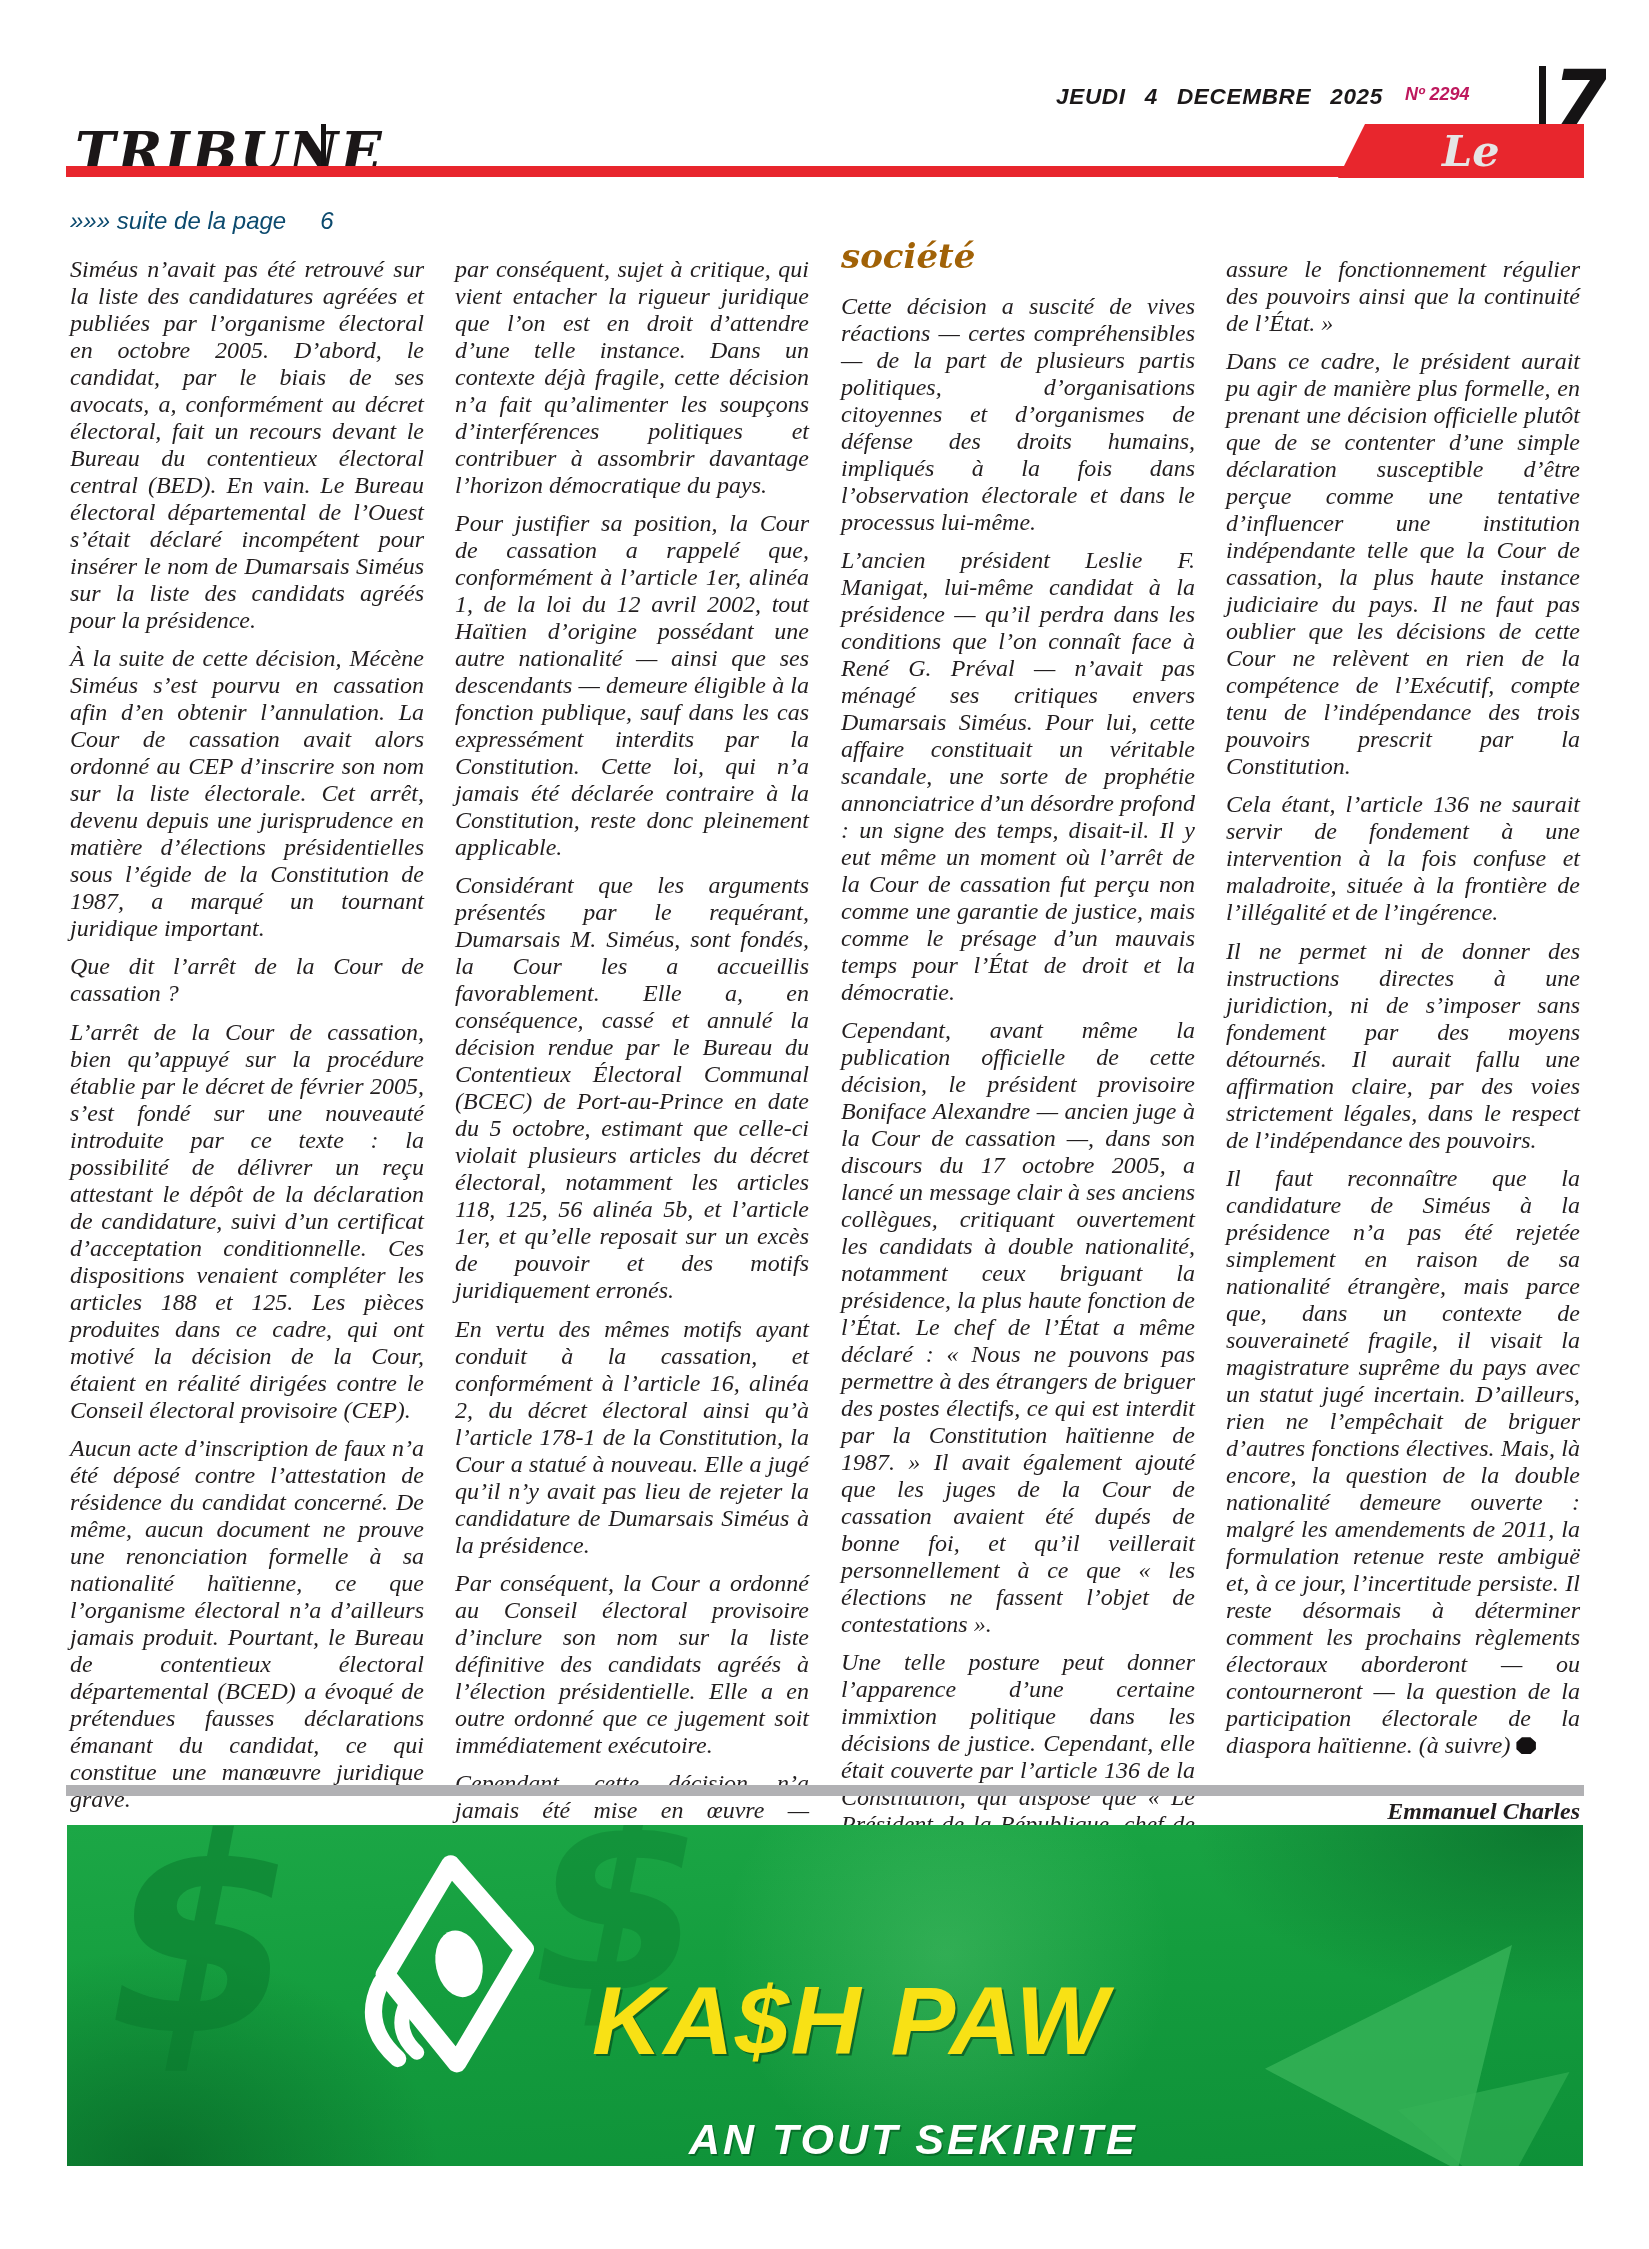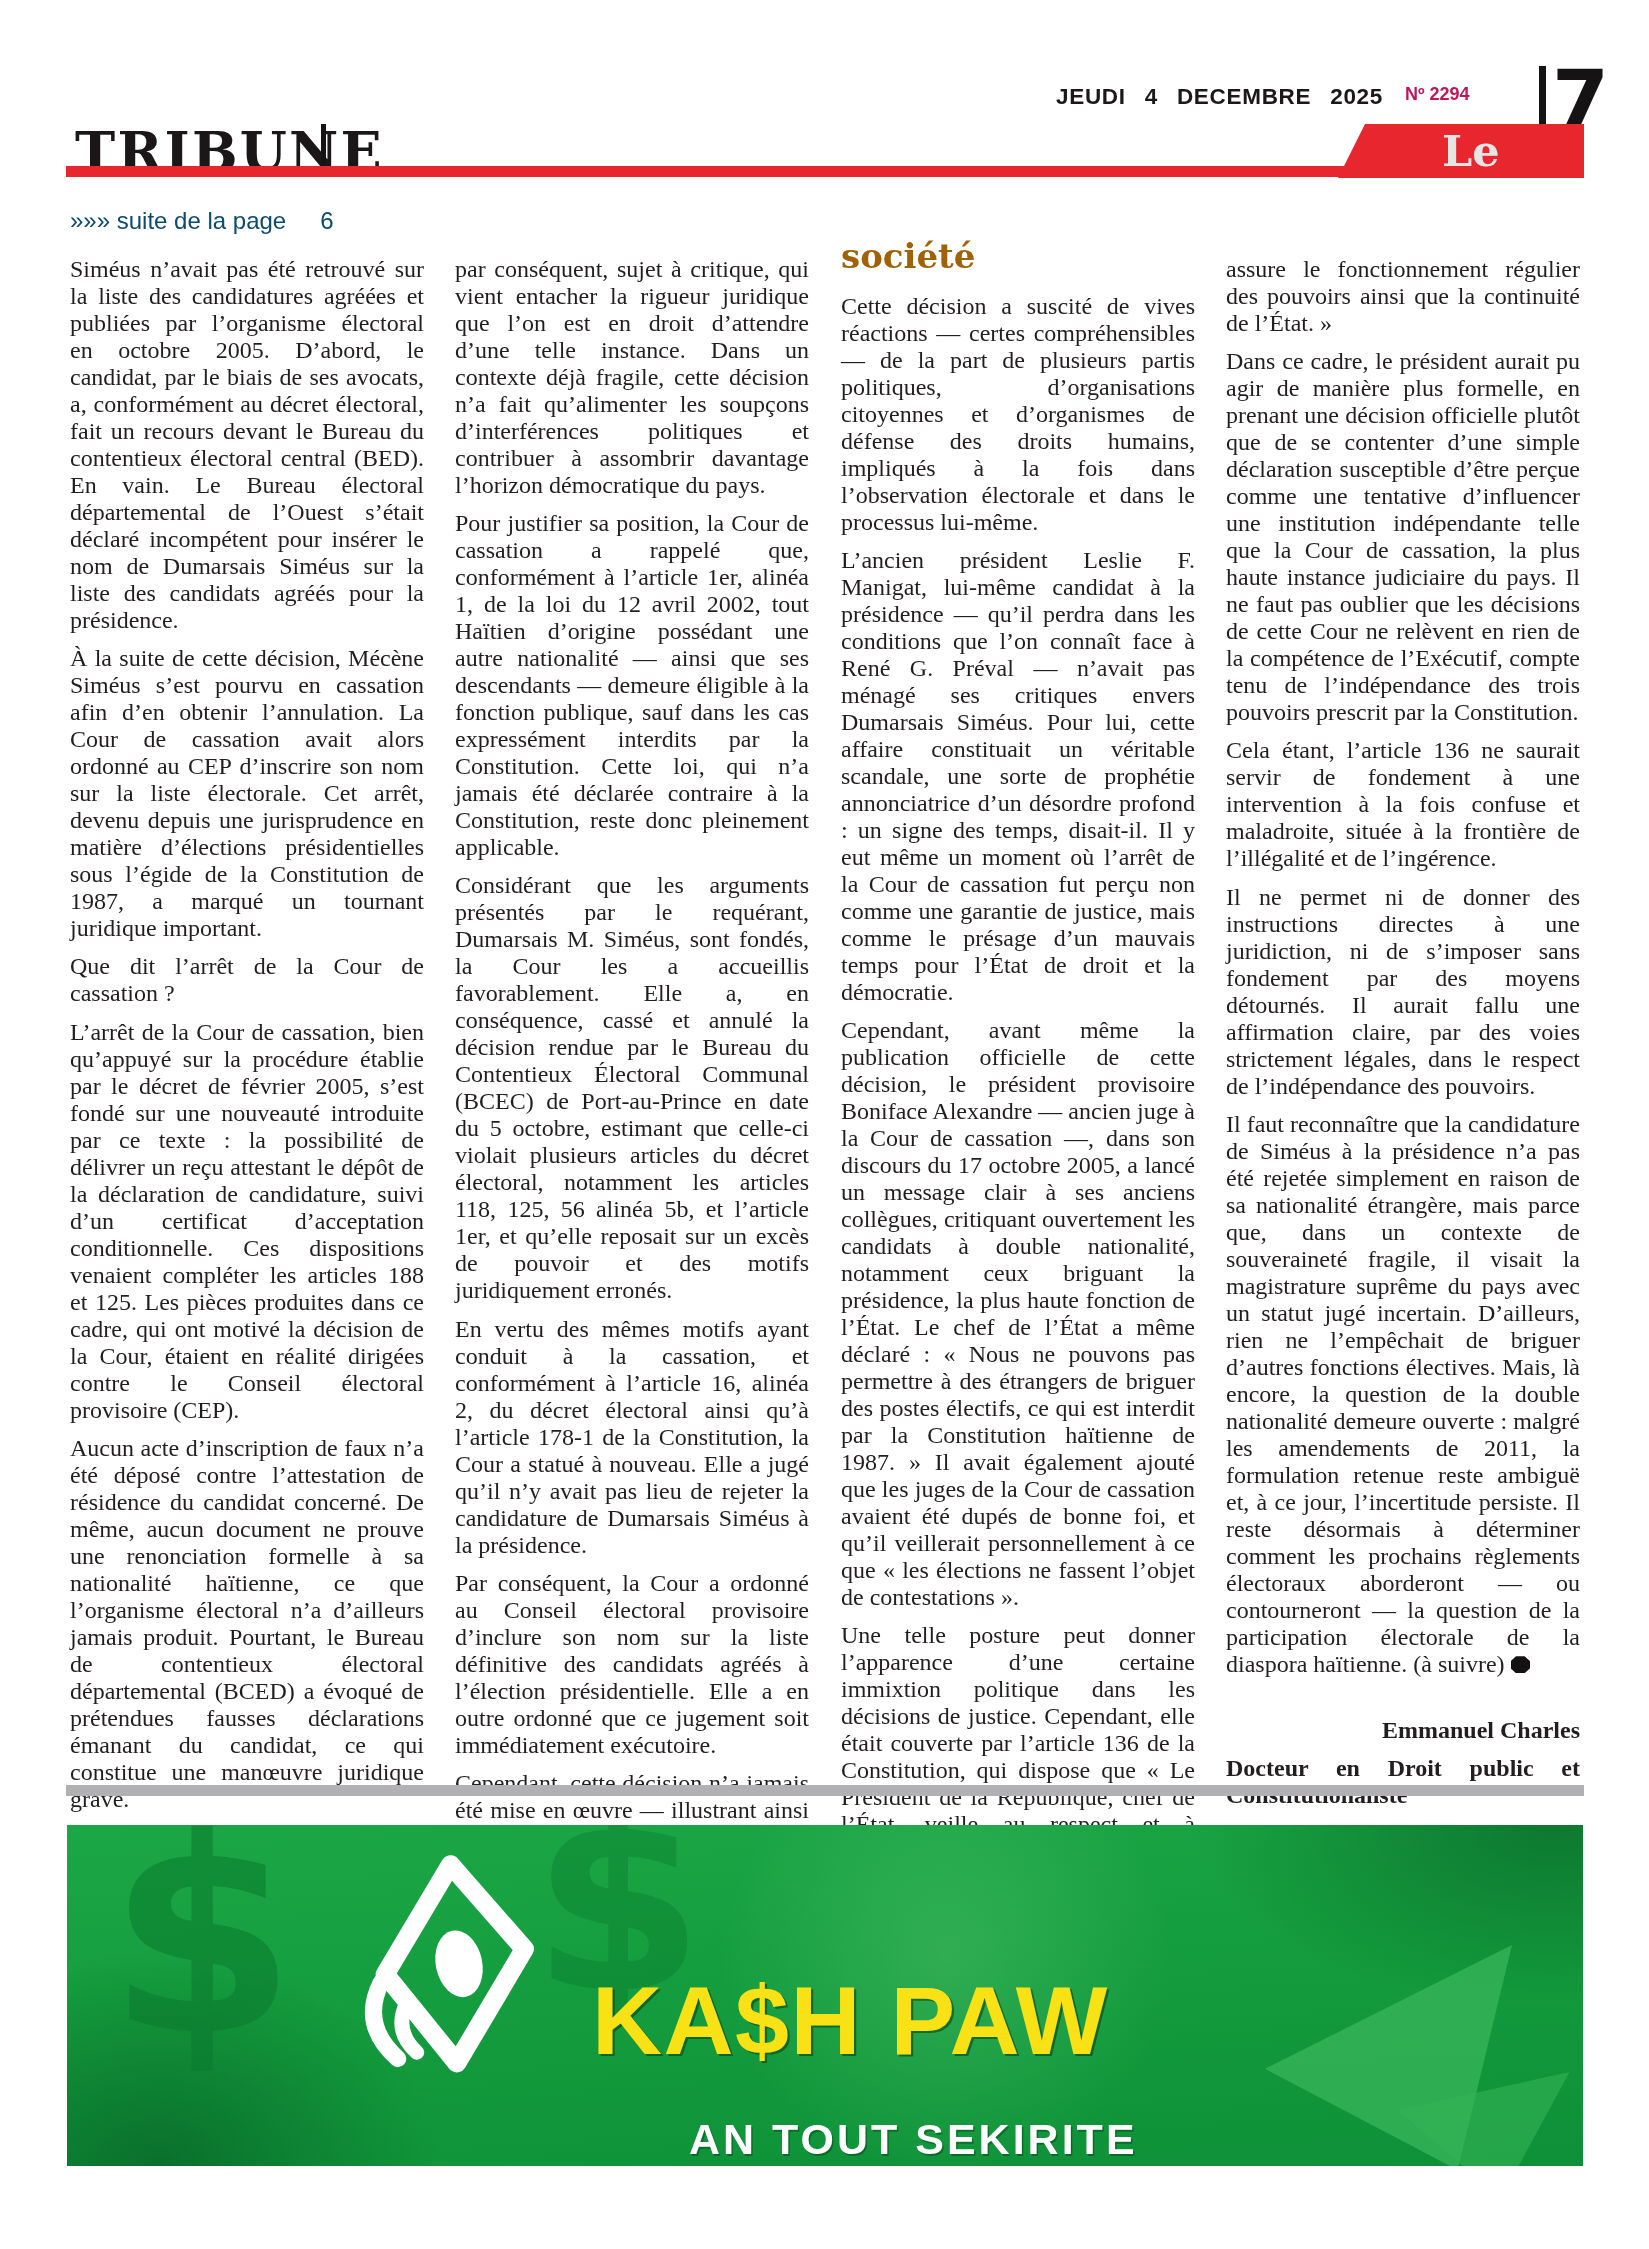--- a/index.html
+++ b/index.html
@@ -1,17 +1,17 @@
 <!DOCTYPE html>
 <html style="font-size:12px"><head>
 <meta charset="utf-8">
 <style>
   html,body{margin:0;padding:0;background:#ffffff;}
   .page{position:relative;width:1606px;height:2250px;background:#ffffff;overflow:hidden;
-        font-family:"Liberation Serif", serif;color:#221e1f;}
+        font-family:"Liberation Serif", serif;color:#221e1f;font-style:italic;}
 
   
   .dateline{position:absolute;left:1056px;top:84px;font-family:"Liberation Sans",sans-serif;
             font-weight:bold;font-size:22.5px;letter-spacing:0.7px;color:#1b1819;word-spacing:12px;}
   .issue-no{position:absolute;left:1405px;top:84px;font-family:"Liberation Sans",sans-serif;
             font-weight:bold;font-size:18px;color:#be185d;}
   .pageno-bar{position:absolute;left:1539px;top:66px;width:6.7px;height:90px;background:#151314;}
   .page-number{position:absolute;left:1552px;top:52px;font-family:"DejaVu Sans",sans-serif;
                font-weight:bold;font-size:82px;line-height:1.2;color:#151314;}
   .section-title{position:absolute;left:75px;top:120px;font-family:"DejaVu Serif",serif;

